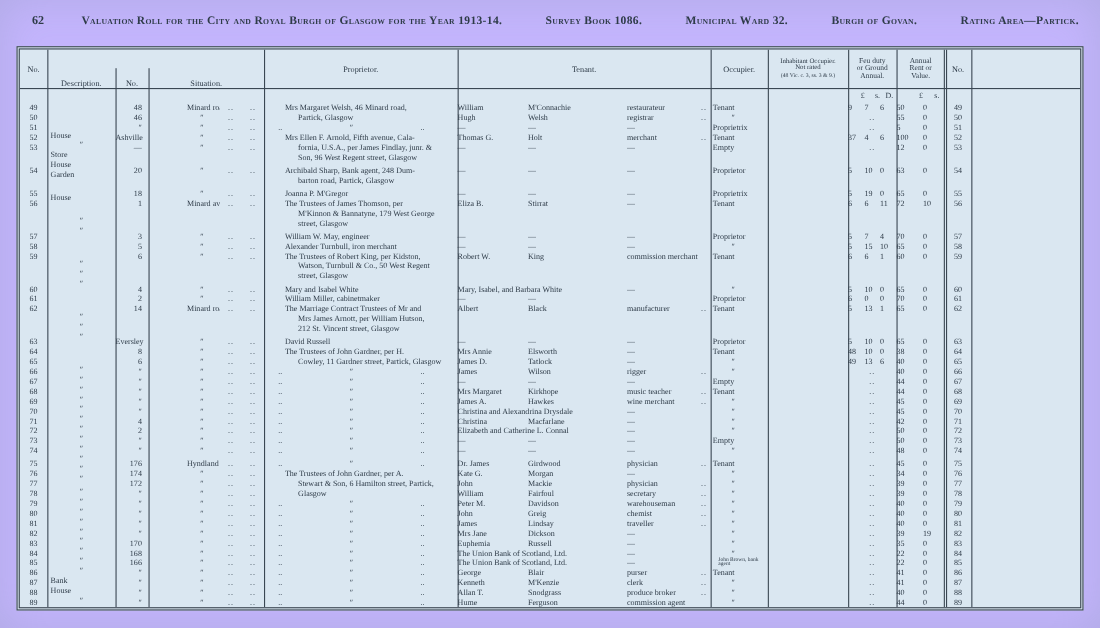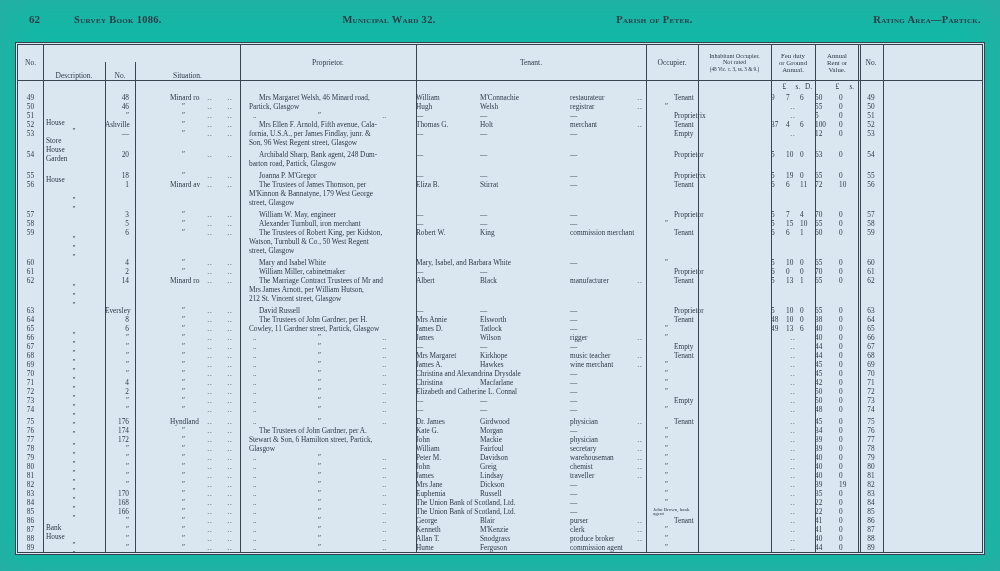--- a/index.html
+++ b/index.html
@@ -1,18 +1,18 @@
 <!DOCTYPE html>
 <html><head>
 <meta charset="utf-8">
 <style>
   html,body{margin:0;padding:0;background:#b8c6d2;}
   .page{
     position:relative; width:1000px; height:571px; overflow:hidden;
-    background:#14b8a6;
+    background:#c4b5fd;
     font-family:"Liberation Serif", serif;
     color:#2e3b48;
     box-shadow:inset 0 0 40px rgba(120,140,160,.25);
   }
   
   .pagehead{
     position:absolute; left:15px; right:15px; top:6px; height:26px;
     display:flex; align-items:center;
   }
   .pageno{font-weight:bold; font-size:11px; margin-left:14px; margin-right:34px;}
@@ -58,46 +58,47 @@
   .line.gap{margin-top:3px;}
   .cnum{text-align:center;}
   .cdesc{padding-left:3px;margin-top:25px;}
   .cdesc.ctr{text-align:center; padding-left:0;}
   .cno2{text-align:right; padding-right:6px;}
   .csit{display:grid; grid-template-columns:1fr 20px 20px;padding-left:32px;}
   .sname{padding-left:3px; overflow:hidden;}
   .sname.ctr{text-align:center; padding-left:0;}
   .ld{text-align:center; letter-spacing:1px;}
   .cprop{padding-left:19px; overflow:hidden;}
-  .cprop.ind{padding-left:9px;}
+  .cprop.ind{padding-left:9px;margin-left:22px;}
   .cprop.dit{display:flex; justify-content:space-between; padding:0 30px 0 13px;}
   .ctens{display:grid; grid-template-columns:64px 90px 1fr 12px;}
   .tspan{grid-column:1/3;}
   .t-dots{padding-left:0 !important; text-align:center; letter-spacing:1px;}
-  .cocc{padding-left:28px; overflow:visible;}
+  .cocc{padding-left:2px; overflow:visible;}
   .cocc.dit{padding-left:19px;}
   .cocc.sm{font-size:5px; line-height:4.2px; white-space:normal; padding-left:7px; padding-top:0.5px;}
   .m3{display:grid; grid-template-columns:1fr 14px 12px; padding-right:3px;}
   .m3 span{text-align:right;}
   .m2{display:grid; grid-template-columns:1fr 15px; padding-right:5px;}
   .m2 span{text-align:right;}
   .dotc{text-align:center; letter-spacing:1px;}
   .crem{}
 </style>
 </head>
 <body>
 
 <div class="page">
 
   <div class="pagehead">
     <span class="pageno">62</span>
     <span class="titles">
+      <span class="tseg">Valuation Roll for the City and Royal Burgh of Glasgow for the Year 1913-14.</span>
       <span class="tseg">Survey Book 1086.</span>
       <span class="tseg">Municipal Ward 32.</span>
-      <span class="tseg">Parish of Peter.</span>
+      <span class="tseg">Burgh of Govan.</span>
       <span class="tseg">Rating Area—Partick.</span>
     </span>
   </div>
 
   <div class="sheet">
     <div class="inner">
       <div>
         <div class="vl" style="left:25px"></div>
         <div class="vl half" style="left:87px"></div>
         <div class="vl half" style="left:117px"></div>

